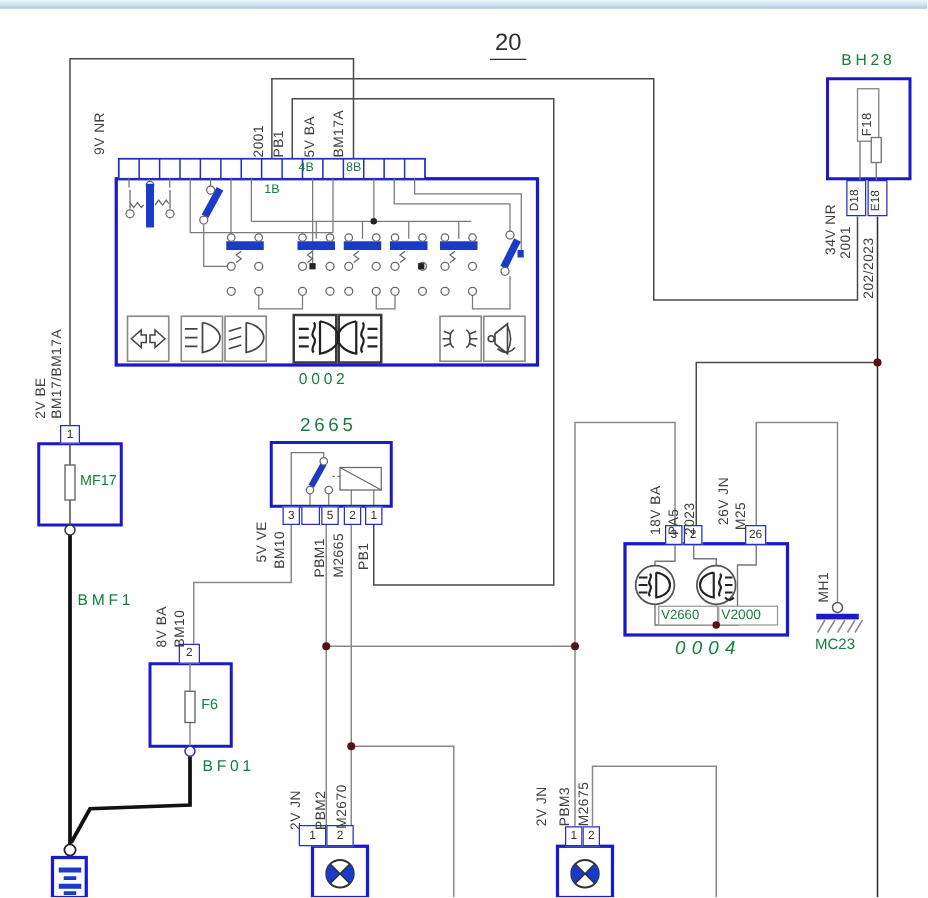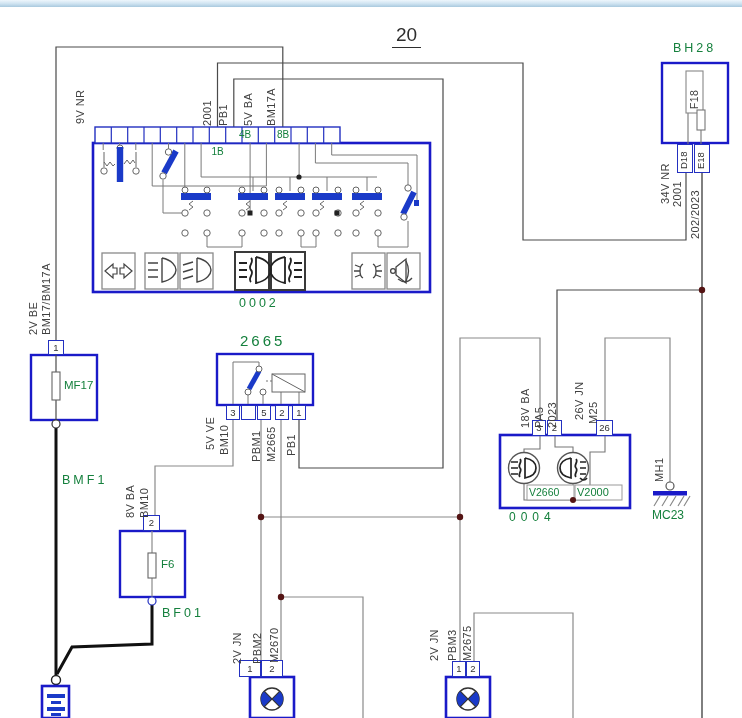--- a/index.html
+++ b/index.html
@@ -343,21 +343,21 @@
   <div class="rlbl" style="left:519px;top:428px;">18V BA</div>
   <div class="rlbl" style="left:533px;top:428px;">PA5</div>
   <div class="rlbl" style="left:546px;top:428px;">2023</div>
   <div class="rlbl" style="left:573px;top:420px;">26V JN</div>
   <div class="rlbl" style="left:587px;top:424px;">M25</div>
   <div class="pin" style="left:532px;top:420px;width:14px;height:16px;">3</div>
   <div class="pin" style="left:547px;top:420px;width:15px;height:16px;">2</div>
   <div class="pin" style="left:596px;top:420px;width:17px;height:16px;">26</div>
   <div class="lbl" style="left:529px;top:486px;font-size:10.5px;">V2660</div>
   <div class="lbl" style="left:577px;top:486px;font-size:11px;">V2000</div>
-  <div class="lbl sp2" style="left:509px;top:510px;font-size:12px;">0004</div>
+  <div class="lbl sp2" style="left:540px;top:510px;font-size:15px;font-style:italic;">0004</div>
 
   <div class="rlbl" style="left:653px;top:482px;">MH1</div>
   <div class="lbl" style="left:652px;top:508px;font-size:12px;">MC23</div>
 
   <div class="rlbl" style="left:231px;top:664px;">2V JN</div>
   <div class="rlbl" style="left:251px;top:664px;">PBM2</div>
   <div class="rlbl" style="left:268px;top:663px;">M2670</div>
   <div class="pin" style="left:239px;top:660px;width:22px;height:17px;line-height:15px;">1</div>
   <div class="pin" style="left:261px;top:660px;width:22px;height:17px;line-height:15px;">2</div>
 

